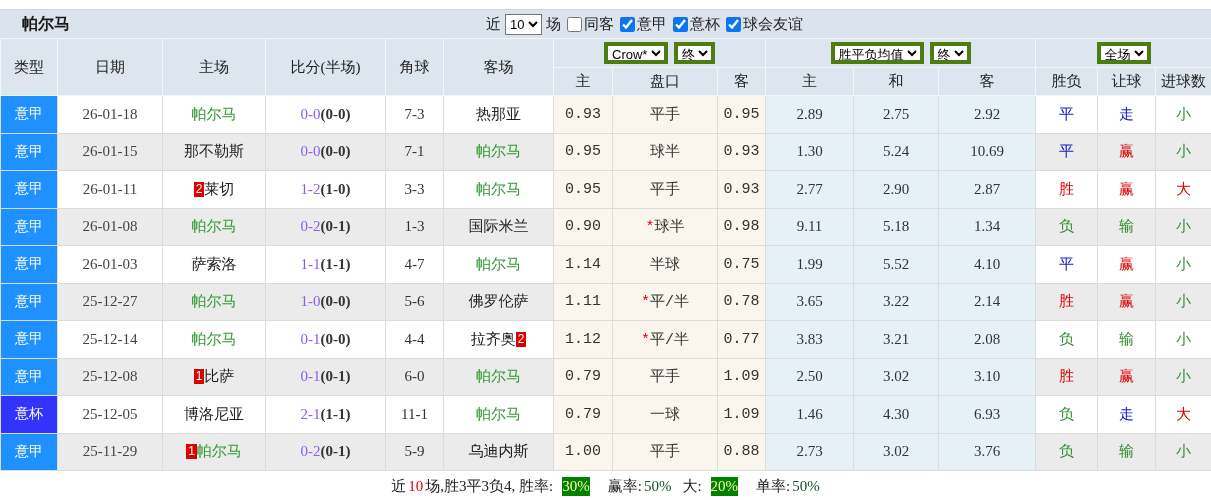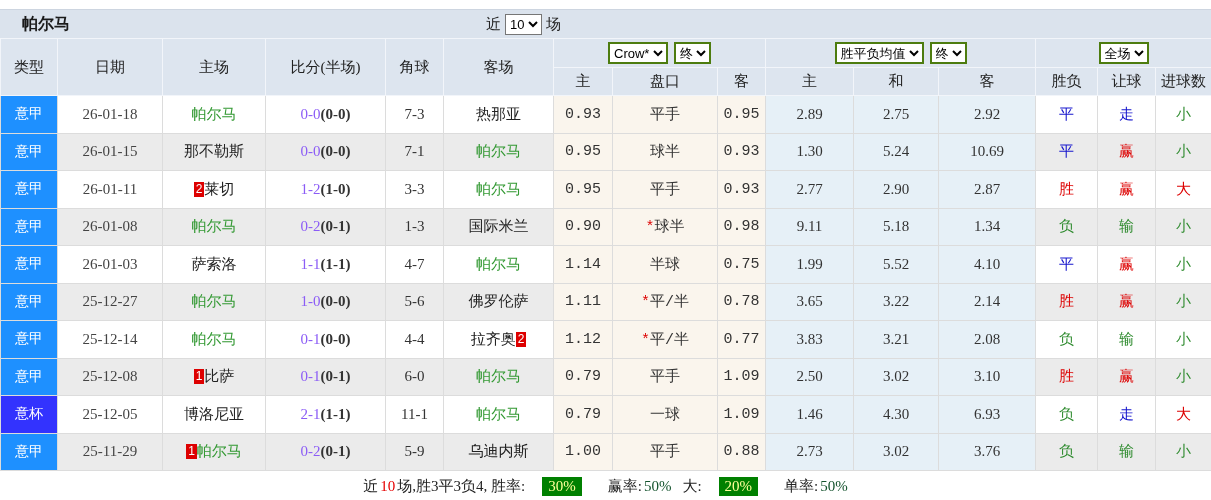--- a/index.html
+++ b/index.html
@@ -18,21 +18,21 @@
   .filter-controls select { margin:0 4px; font-family:"Liberation Sans",sans-serif; font-size:13px; height:21px; background:#fff; border:1px solid #767676; }
   .filter-controls label { display:flex; align-items:center; margin-left:6px; cursor:pointer; }
   .filter-controls input[type=checkbox] { width:15px; height:15px; accent-color:#0b76ef; margin-right:2px; cursor:pointer; }
 
   
   table { border-collapse:collapse; table-layout:fixed; width:1211px; }
   thead th { background:#dde5ef; font-weight:normal; font-size:15px; color:#222; border:1px solid #f2f5fa; }
   thead tr.hrow1 th { height:29px; }
   thead tr.hrow2 th { height:28px; }
   .sel-th { text-align:center; }
-  .sel-th select { font-family:"Liberation Sans",sans-serif; font-size:13px; height:22px; background:#fff; border:2px solid #4d7c0f; margin:0 3px; }
+  .sel-th select { font-family:"Liberation Sans",sans-serif; font-size:13px; height:22px; background:#fff; border:4px solid #4d7c0f; margin:0 3px; }
 
   tbody td { height:37.5px; text-align:center; font-size:15px; border:1px solid #dcdcdc; overflow:hidden; white-space:nowrap; }
   tbody tr.odd td { background:#ffffff; }
   tbody tr.even td { background:#ebebeb; }
   tbody td.type-league { background:#1e90ff !important; color:#fff; font-size:14px; }
   tbody td.type-cup    { background:#3333fe !important; color:#fff; font-size:14px; }
   tbody td.odds-cell { background:#faf5ed !important; color:#333;font-family:Liberation Mono, monospace; }
   tbody td.avg-cell  { background:#e6f0f7 !important; color:#333;text-align:center; }
   .team-plain { color:#222; }
   .team-green { color:#339933; }
@@ -42,37 +42,55 @@
   .star { color:#dd0000; }
   .c-r { color:#dd0000; }
   .c-b { color:#1111cc; }
   .c-g { color:#2e8b2e; }
   .date-cell { color:#444; }
 
   
   .summary-bar { height:30px; background:#fff; display:flex; align-items:center; justify-content:center; font-size:15px; color:#222; }
   .summary-bar span { margin:0 1px; }
   .num-red { color:#e60000; }
-  .rate-badge { background:#008000; color:#ffff99; padding:1px 6px; margin:0 16px !important; }
+  .rate-badge { background:#008000; color:#ffff99; padding:1px 0; margin:0 8px !important; }
   .rate-blue { color:#14532d; }
   .sum-gap { margin-left:10px !important; }
 </style>
 </head>
 <body>
 
 <div class="top-strip"></div>
 
 <div class="title-bar">
   <div class="team-title">帕尔马</div>
   <div class="filter-controls">
     <span>近</span>
     <select>
       <option>10</option>
     </select>
     <span>场</span>
+    <span style="display:flex;align-items:center;">
+        <label>
+          <input type="checkbox" style="">
+          <span>同客</span>
+        </label>
+        <label>
+          <input type="checkbox" checked="" style="">
+          <span>意甲</span>
+        </label>
+        <label>
+          <input type="checkbox" checked="" style="">
+          <span>意杯</span>
+        </label>
+        <label>
+          <input type="checkbox" checked="" style="">
+          <span>球会友谊</span>
+        </label>
+      </span>
   </div>
 </div>
 
 <table>
   <colgroup>
     <col style="width:57px">
       <col style="width:105px">
       <col style="width:103px">
     <col style="width:120px">
       <col style="width:58px">

